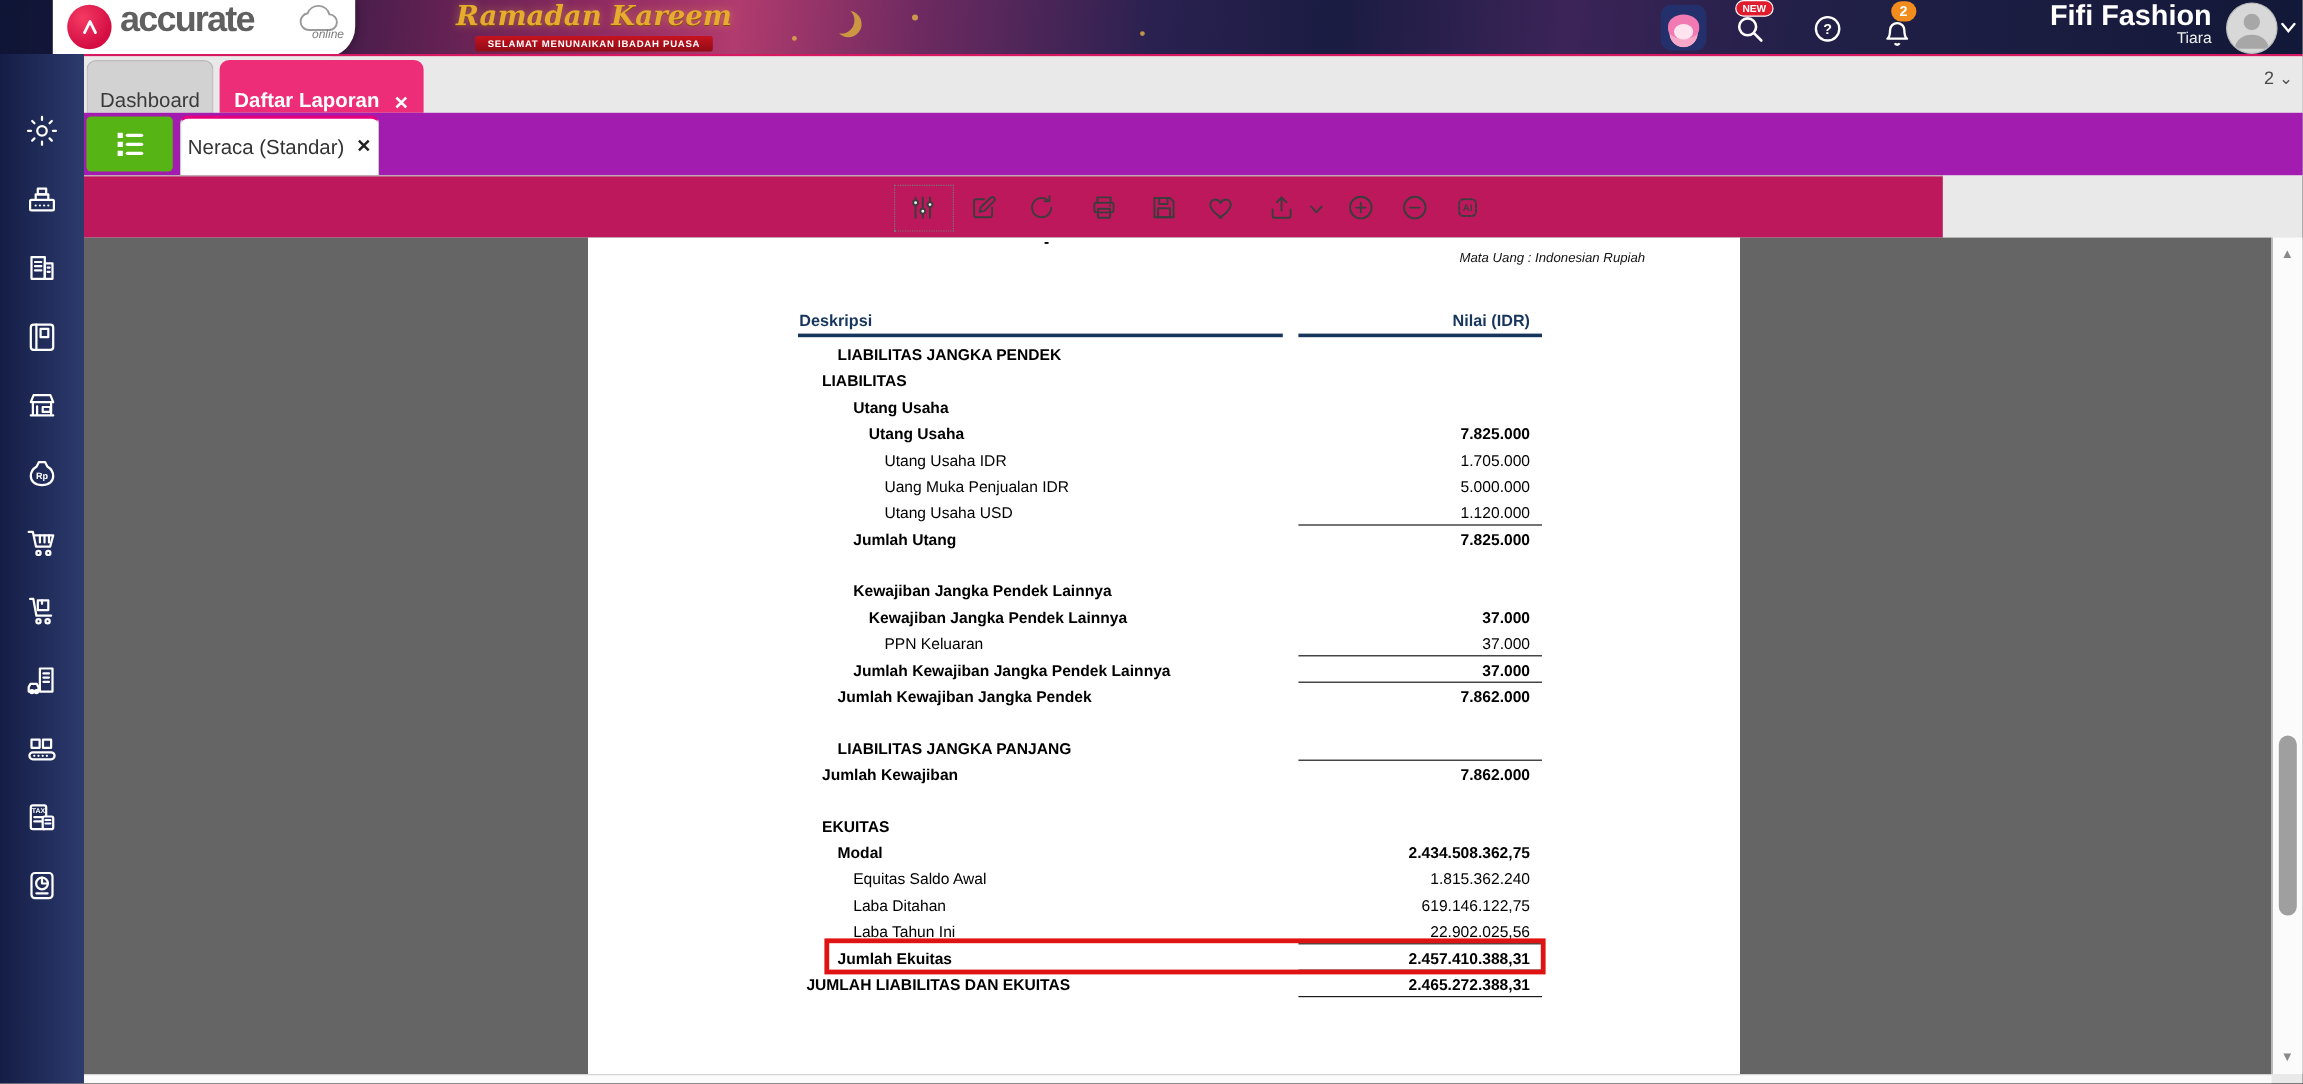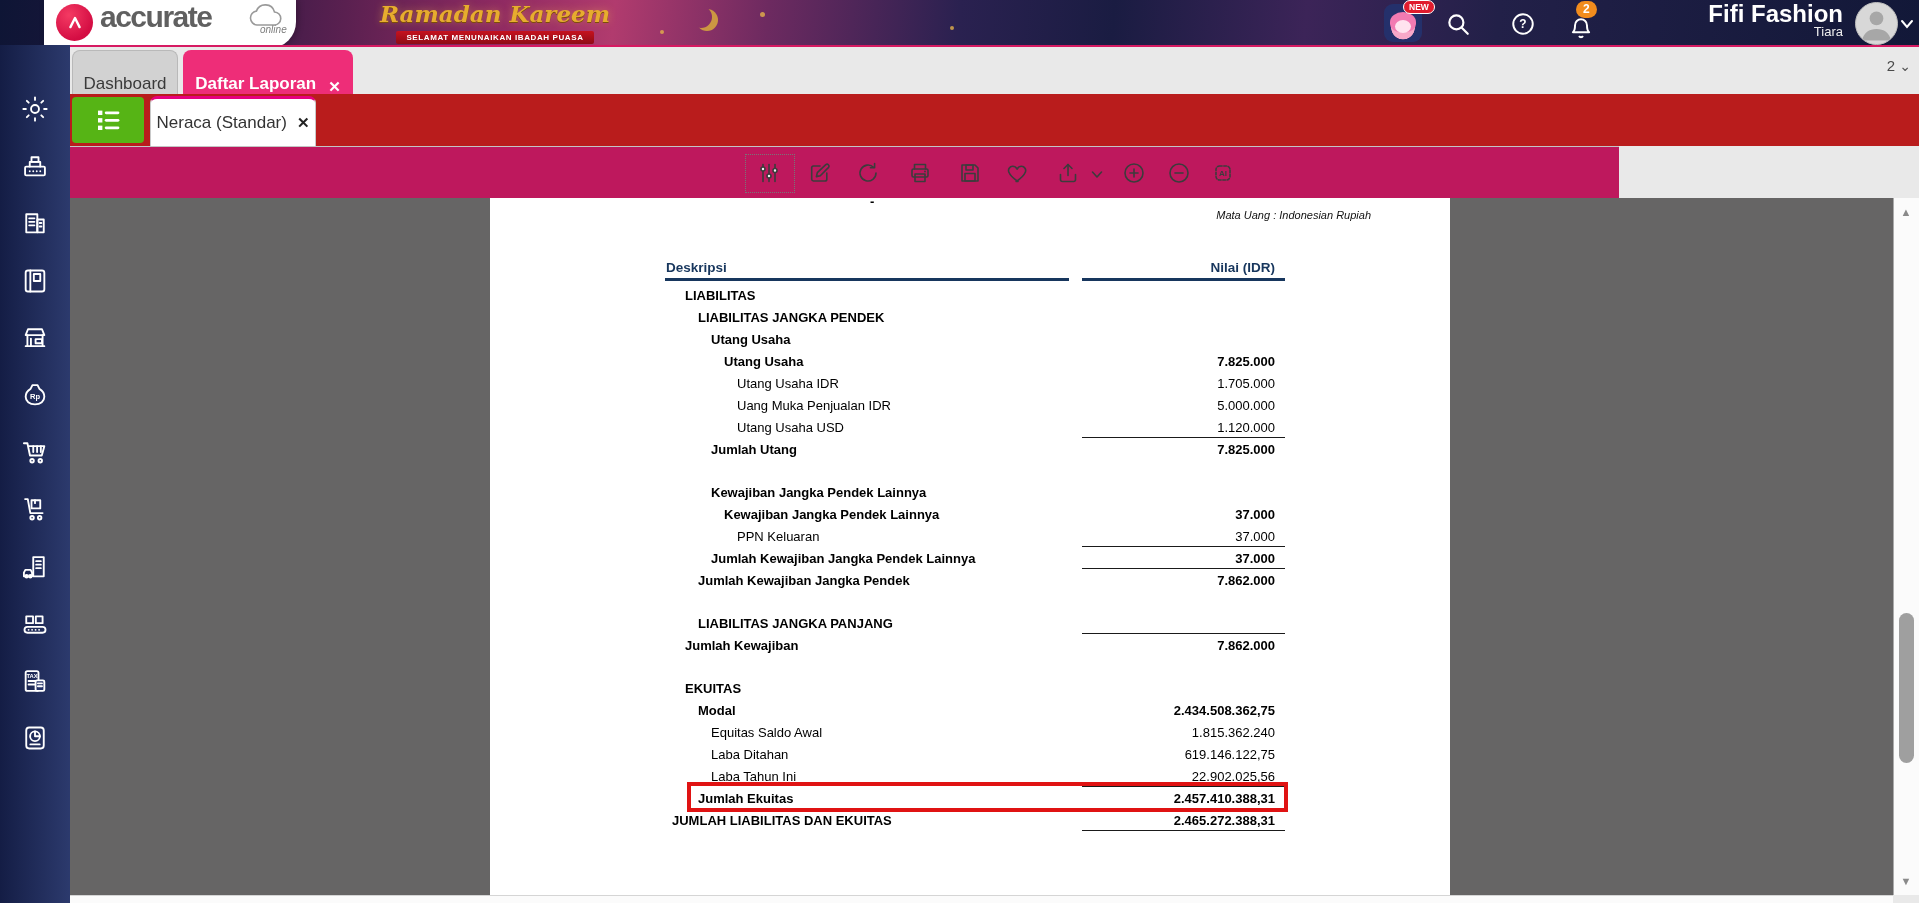--- a/index.html
+++ b/index.html
@@ -23,21 +23,21 @@
   .banner-title{font-family:"DejaVu Serif",serif;font-style:italic;font-weight:bold;font-size:23px;
     color:#e7ac2f;text-shadow:0 1px 0 #7c4d08,0 0 8px rgba(244,190,70,.45);line-height:25px;white-space:nowrap;}
   .banner-ribbon{display:inline-block;margin-top:1px;background:linear-gradient(#c6121f,#8f0c16);
     color:#fff;font-size:8px;font-weight:bold;letter-spacing:.6px;padding:2px 10px;border-radius:2px;white-space:nowrap;}
   .crescent{position:absolute;left:690px;top:6px;width:22px;height:22px;border-radius:50%;
     background:transparent;box-shadow:6px 3px 0 0 #d9a93c;opacity:.85;}
   .mascot{position:absolute;left:1384px;top:4px;width:38px;height:38px;border-radius:9px;
     background:radial-gradient(circle at 50% 62%,#f7a8c8 0 38%,#24306b 40%);overflow:hidden;}
   .mascot-hair{position:absolute;left:6px;top:8px;width:26px;height:20px;border-radius:50% 50% 40% 40%;background:#f27ab2;}
   .mascot-face{position:absolute;left:11px;top:16px;width:16px;height:13px;border-radius:50%;background:#ffe3ef;}
-  .new-badge{position:absolute;left:1403px;top:0px;background:#e01b2d;color:#fff;font-size:8.5px;
+  .new-badge{position:absolute;left:1446px;top:0px;background:#e01b2d;color:#fff;font-size:8.5px;
     font-weight:bold;padding:1px 5px;border-radius:7px;border:1px solid #fff;}
   .hicon{position:absolute;top:11px;width:26px;height:26px;cursor:pointer;}
   .bell-badge{position:absolute;left:1576px;top:1px;background:#f28c1d;color:#fff;font-size:12px;
     font-weight:bold;padding:0px 7px;border-radius:9px;line-height:17px;}
   .company{position:absolute;right:76px;top:4px;text-align:right;color:#fff;}
   .company-name{font-size:24px;font-weight:bold;line-height:20px;}
   .user-name{font-size:13px;color:#efefef;line-height:16px;}
   .avatar{position:absolute;left:1855px;top:2px;width:41px;height:41px;border-radius:50%;
     background:#d8d8d8;border:1px solid #bdbdbd;overflow:hidden;}
   .hchev{position:absolute;left:1899px;top:16px;}
@@ -47,21 +47,21 @@
   .tabbar{position:absolute;left:70px;top:47px;width:1849px;height:47px;background:#e9e9e9;}
   .tab{position:absolute;top:3px;height:44px;border-radius:8px 8px 0 0;display:flex;
     align-items:flex-end;justify-content:center;font-size:17px;cursor:pointer;box-sizing:border-box;}
   .tab-dashboard{left:2px;width:106px;background:#d2d2d2;border:1px solid #b9b9b9;border-bottom:none;color:#3a3a3a;}
   .tab-active{left:113px;width:170px;background:#ee2d78;color:#fff;font-weight:bold;gap:12px;}
   .tab-close{font-size:15px;font-weight:bold;cursor:pointer;line-height:15px;}
   .tab-counter{position:absolute;right:8px;top:10px;font-size:15px;color:#4a4a4a;cursor:pointer;}
   .tab-counter .c{font-size:14px;color:#555;}
 
   
-  .subbar{position:absolute;left:70px;top:94px;width:1849px;height:52px;background:#b91c1c;}
+  .subbar{position:absolute;left:70px;top:94px;width:1849px;height:52px;background:#a21caf;}
   .menu-btn{position:absolute;left:2px;top:3px;width:72px;height:46px;background:#56b415;
     border-radius:4px;display:flex;align-items:center;justify-content:center;cursor:pointer;}
   .rtab{position:absolute;left:80px;top:2px;width:166px;height:50px;background:#fff;
     border:1px solid #c9c9c9;border-bottom:none;border-top:3px solid #e6007e;border-radius:7px 7px 0 0;
     display:flex;align-items:center;justify-content:center;gap:10px;font-size:17px;color:#333;
     box-sizing:border-box;cursor:pointer;}
   .rtab .tab-close{color:#222;}
 
   
   .toolbar{position:absolute;left:70px;top:146px;width:1549px;height:52px;background:#be185d;
@@ -271,25 +271,25 @@
   <div class="viewport">
     <div class="page">
       <div class="title-frag">-</div>
       <div class="currency-note">Mata Uang : Indonesian Rupiah</div>
       <div class="colhead colhead-desc">Deskripsi</div>
       <div class="colhead colhead-val">Nilai (IDR)</div>
       <div class="hline hline-desc"></div>
       <div class="hline hline-val"></div>
       <div class="rows" id="report-rows">
           <div class="rrow">
+            <span class="rlab b" style="left: 208px;">LIABILITAS JANGKA PENDEK</span>
+            <span class="rval b"></span>
+          </div>
+          <div class="rrow">
             <span class="rlab b" style="left: 195px;">LIABILITAS</span>
-            <span class="rval b"></span>
-          </div>
-          <div class="rrow">
-            <span class="rlab b" style="left: 208px;">LIABILITAS JANGKA PENDEK</span>
             <span class="rval b"></span>
           </div>
           <div class="rrow">
             <span class="rlab b" style="left: 221px;">Utang Usaha</span>
             <span class="rval b"></span>
           </div>
           <div class="rrow">
             <span class="rlab b" style="left: 234px;">Utang Usaha</span>
             <span class="rval b">7.825.000</span>
           </div>

